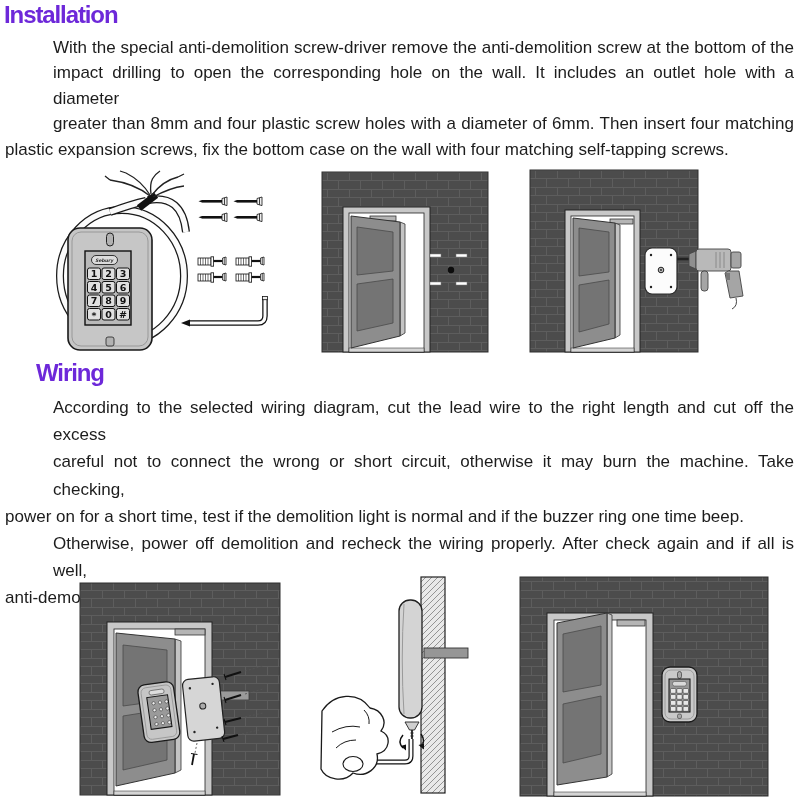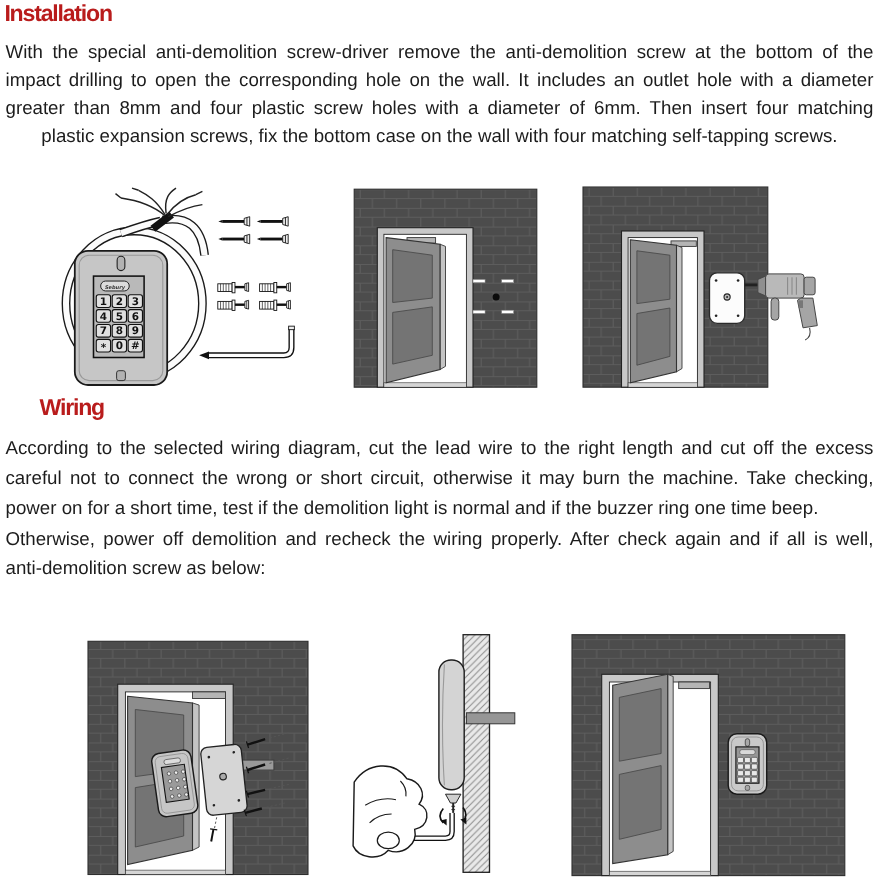--- a/index.html
+++ b/index.html
@@ -3,31 +3,31 @@
 <meta charset="utf-8">
 <style>
   html,body { margin:0; padding:0; }
   body {
     width:800px; height:800px; position:relative; overflow:hidden;
     background:#ffffff; color:#1b1b1b;
     font-family:"Liberation Sans","DejaVu Sans",sans-serif;
   }
   .heading {
     position:absolute; left:4px; margin:0;
-    font-size:21px; font-weight:bold; letter-spacing:-1.1px; color:#b91c1c;
+    font-size:24px; font-weight:bold; letter-spacing:-1.1px; color:#6d28d9;
   }
   #h-install { top:1px; }
   #h-wiring  { top:359px;margin-left:32px; }
   .para { position:absolute; left:5px; right:6px; }
   #para-install { top:35px; }
   #para-wiring  { top:394px; }
   .line { font-size:17px; color:#1c1c1c; }
-  #para-install .line { line-height:25.4px;text-align:center; }
+  #para-install .line { line-height:25.4px; }
   #para-wiring  .line { line-height:27.2px; }
-  .line.j  { text-align:justify; text-align-last:justify; }
+  .line.j  { text-align:justify; text-align-last:justify;margin-left:48px; }
   .line.nj { text-align:left; }
   #figures { position:absolute; top:0; left:0; }
   #figures text { font-family:"DejaVu Sans","Liberation Sans",sans-serif; }
   .keydigit { font-size:9.5px; font-weight:bold; fill:#111; text-anchor:middle; }
   .brandtxt { font-size:4.6px; font-weight:bold; font-style:italic; fill:#333; text-anchor:middle; }
 </style>
 </head>
 <body>
 
 <h1 class="heading" id="h-install">Installation</h1>

